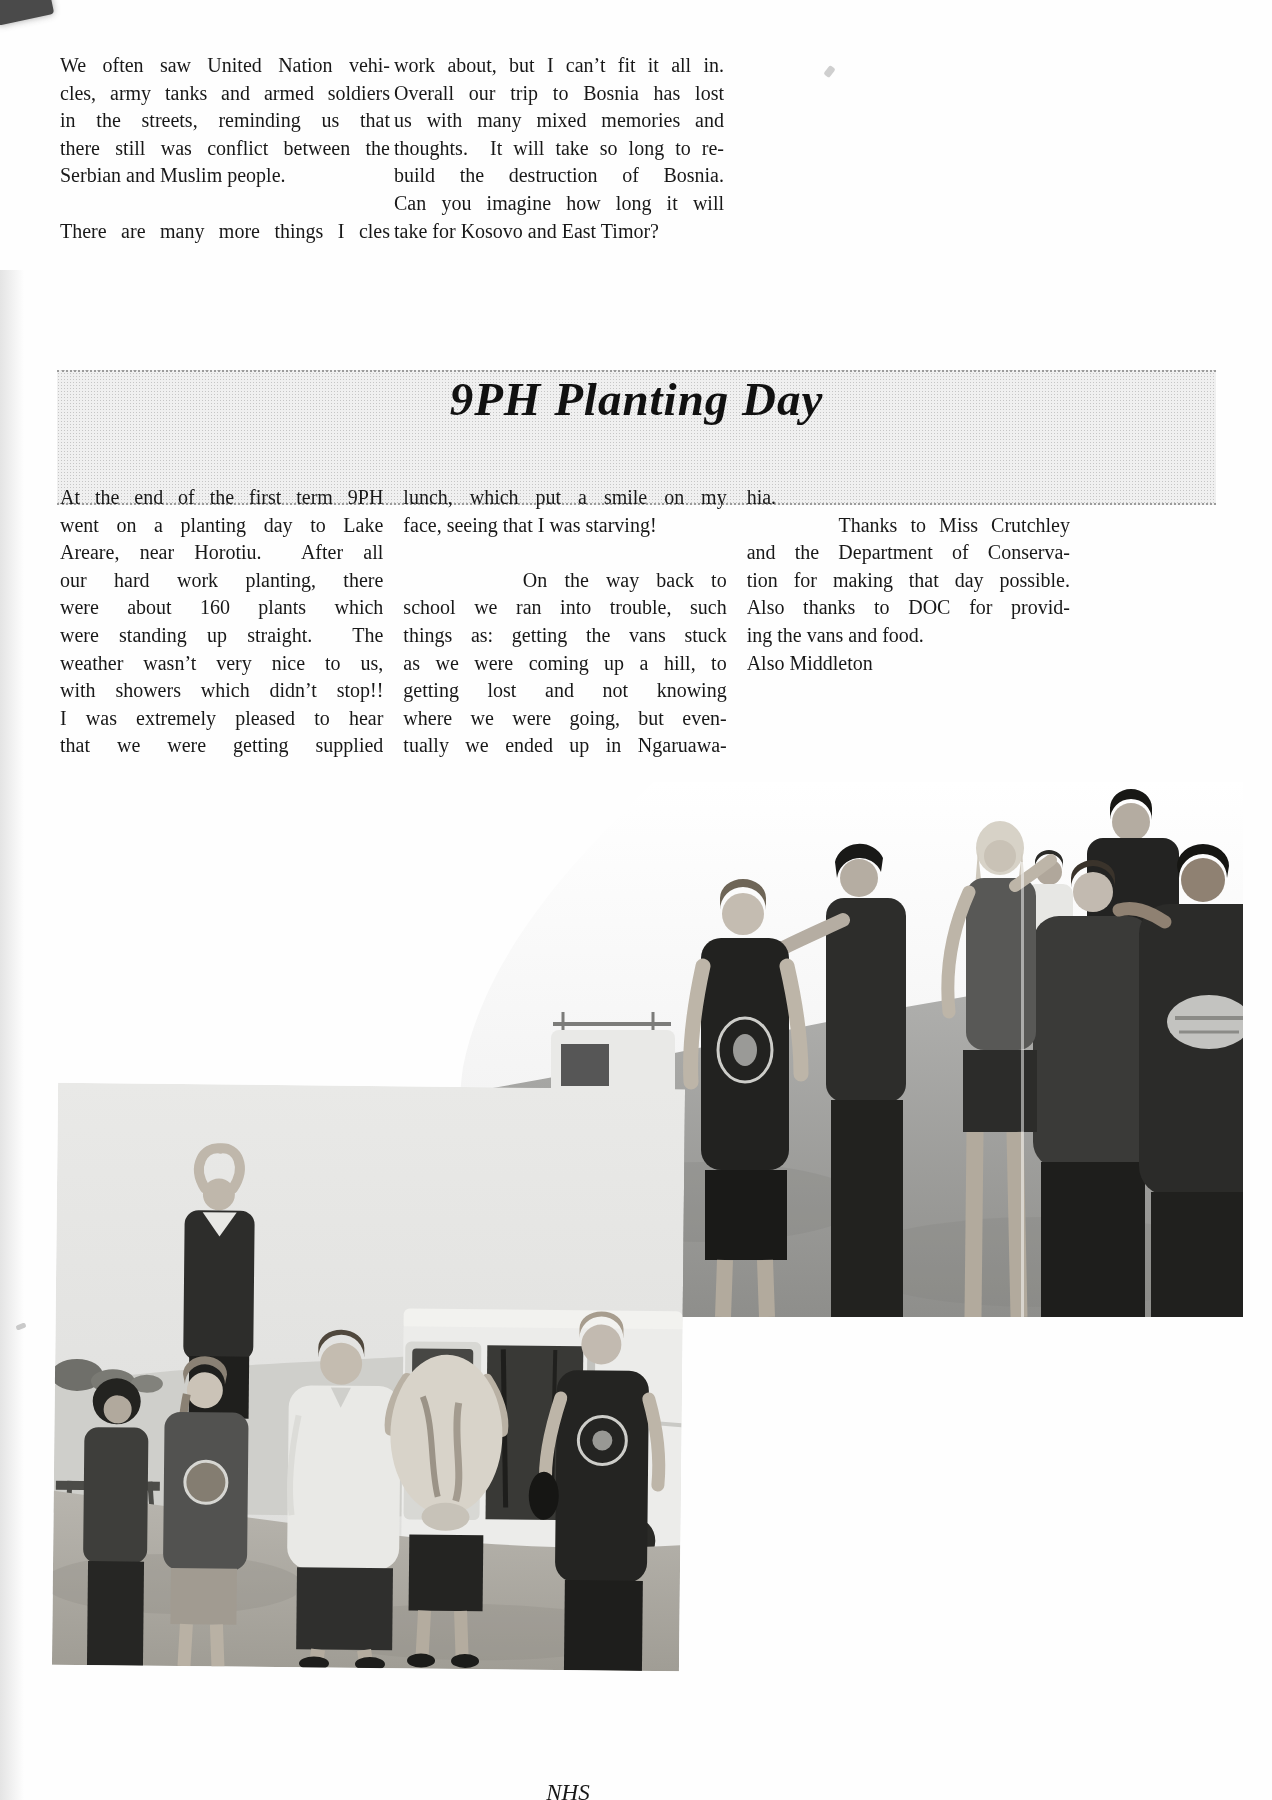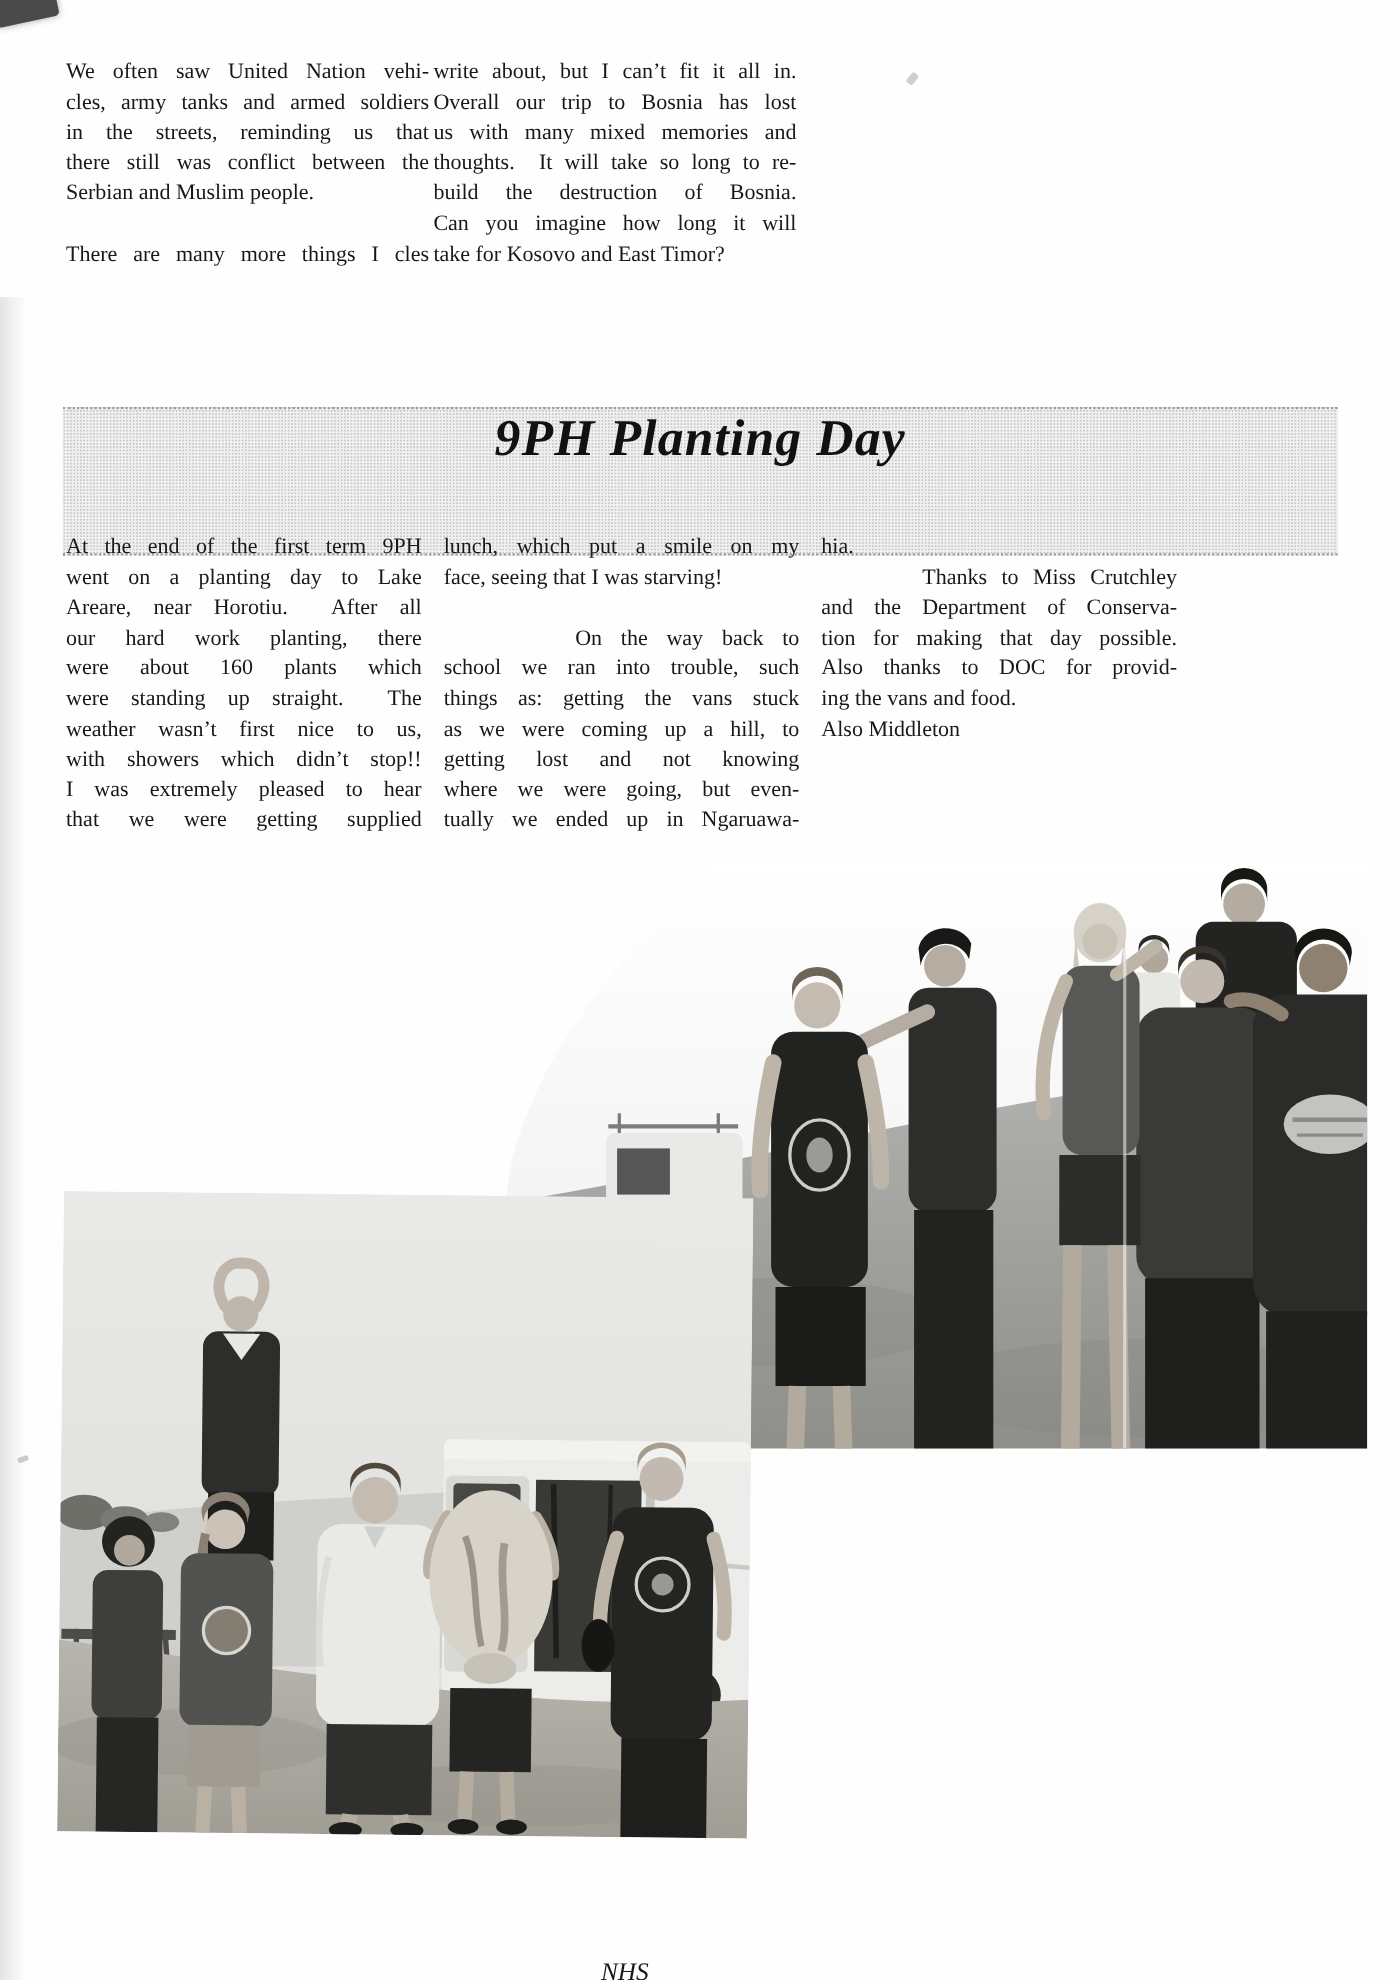--- a/index.html
+++ b/index.html
@@ -25,21 +25,21 @@
     background:#a8a8a8;transform:rotate(38deg);opacity:.55;border-radius:2px;}
   .speck-b{position:absolute;left:16px;top:1324px;width:10px;height:5px;
     background:#bdbdbd;transform:rotate(-20deg);opacity:.8;border-radius:2px;}
   
   .textblock{position:absolute;display:flex;}
   .col{font-size:20px;line-height:27.6px;}
   .ln{white-space:pre-wrap;min-height:27.6px;}
   .ln.j{text-align:justify;text-align-last:justify;}
   .intro{top:52px;left:60px;width:670px;gap:4px;}
   .intro .col{width:330px;}
-  .main-article{top:484px;left:60px;width:1010px;gap:20px;}
+  .main-article{top:484px;left:60px;width:1010px;gap:20px;justify-content:flex-end;}
   .main-article .col{width:331px;}
   .main-article .col + .col{margin-left:0;}
   
   .banner{
     position:absolute;left:57px;top:370px;width:1159px;height:131px;
     background-color:#f0f0f0;
     background-image:radial-gradient(circle,#c6c6c6 0.8px, rgba(0,0,0,0) 0.9px);
     background-size:3px 3px;
     border-top:2px dotted #9b9b9b;
     border-bottom:2px dotted #9b9b9b;
@@ -75,21 +75,21 @@
     <div class="col">
         <div class="ln j">We often saw United Nation vehi-</div>
         <div class="ln j">cles, army tanks and armed soldiers</div>
         <div class="ln j">in the streets, reminding us that</div>
         <div class="ln j">there still was conflict between the</div>
         <div class="ln">Serbian and Muslim people.</div>
         <div class="ln">&nbsp;</div>
         <div class="ln j">There are many more things I cles</div>
       </div>
     <div class="col">
-        <div class="ln j">write about, but I can’t fit it all in.</div>
+        <div class="ln j">work about, but I can’t fit it all in.</div>
         <div class="ln j">Overall our trip to Bosnia has lost</div>
         <div class="ln j">us with many mixed memories and</div>
         <div class="ln j">thoughts.  It will take so long to re-</div>
         <div class="ln j">build the destruction of Bosnia.</div>
         <div class="ln j">Can you imagine how long it will</div>
         <div class="ln">take for Kosovo and East Timor?</div>
       </div>
   </div>
 
   <div class="banner">
@@ -97,21 +97,21 @@
   </div>
 
   <div class="textblock main-article">
     <div class="col">
         <div class="ln j">At the end of the first term 9PH</div>
         <div class="ln j">went on a planting day to Lake</div>
         <div class="ln j">Areare, near Horotiu.  After all</div>
         <div class="ln j">our hard work planting, there</div>
         <div class="ln j">were about 160 plants which</div>
         <div class="ln j">were standing up straight.  The</div>
-        <div class="ln j">weather wasn’t first nice to us,</div>
+        <div class="ln j">weather wasn’t very nice to us,</div>
         <div class="ln j">with showers which didn’t stop!!</div>
         <div class="ln j">I was extremely pleased to hear</div>
         <div class="ln j">that we were getting supplied</div>
       </div>
     <div class="col">
         <div class="ln j">lunch, which put a smile on my</div>
         <div class="ln">face, seeing that I was starving!</div>
         <div class="ln">&nbsp;</div>
         <div class="ln j">&nbsp;&nbsp;&nbsp;&nbsp;&nbsp;&nbsp;&nbsp;On the way back to</div>
         <div class="ln j">school we ran into trouble, such</div>

